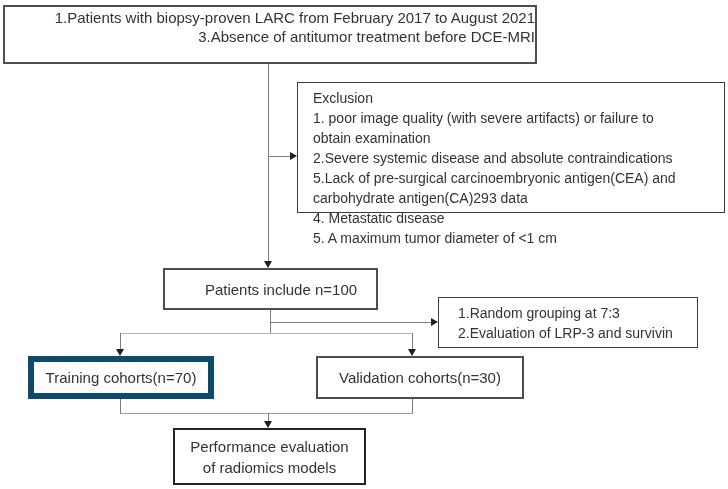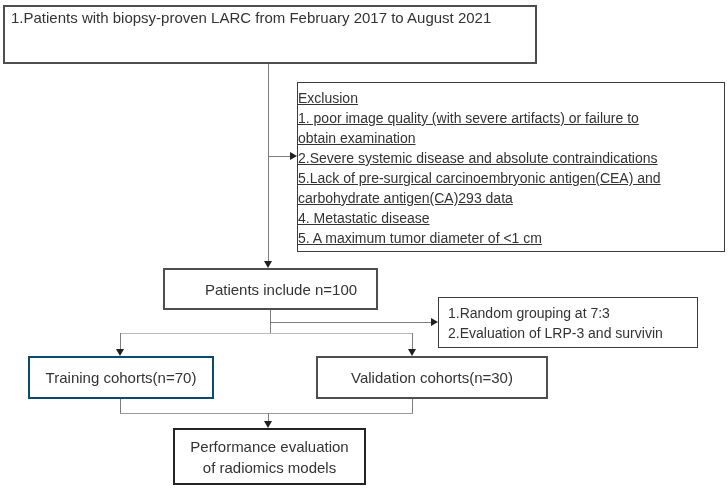--- a/index.html
+++ b/index.html
@@ -4,30 +4,30 @@
 <style>
   html,body{margin:0;padding:0;background:#ffffff;}
   .canvas{
     position:relative;width:728px;height:489px;background:#ffffff;
     font-family:"Liberation Sans","DejaVu Sans",sans-serif;
     color:#333333;overflow:hidden;
   }
   .box{position:absolute;background:#ffffff;box-sizing:border-box;}
   .tline{white-space:nowrap;}
   .criteria{left:3px;top:5px;width:534px;height:59px;border:2px solid #4e4e4e;
-    font-size:15px;line-height:19px;padding:1px 0 0 6px;}
-  .exclusion{left:297px;top:82px;width:428px;height:170px;border:1.5px solid #3c3c3c;
-    font-size:14px;line-height:20px;padding:5px 0 0 0;text-decoration:underline;}
+    font-size:15px;line-height:19px;padding:1px 0 0 6px;text-align:right;}
+  .exclusion{left:297px;top:82px;width:428px;height:131px;border:1.5px solid #3c3c3c;
+    font-size:14px;line-height:20px;padding:5px 0 0 15px;}
   .patients{left:163px;top:268px;width:215px;height:42px;border:2px solid #4e4e4e;
     font-size:15px;display:flex;align-items:center;justify-content:center;padding-left:21px;}
   .grouping{left:438px;top:297px;width:260px;height:51px;border:1.5px solid #3c3c3c;
-    font-size:14px;line-height:20px;padding:5px 0 0 9px;}
-  .training{left:28px;top:356px;width:186px;height:43px;border:2px solid #0c4a6e;
+    font-size:14px;line-height:20px;padding:5px 0 0 19px;}
+  .training{left:28px;top:356px;width:186px;height:43px;border:6px solid #0c4a6e;
     font-size:15px;display:flex;align-items:center;justify-content:center;}
-  .validation{left:316px;top:356px;width:232px;height:43px;border:2px solid #4e4e4e;
+  .validation{left:316px;top:356px;width:208px;height:43px;border:2px solid #4e4e4e;
     font-size:15px;display:flex;align-items:center;justify-content:center;}
   .performance{left:173px;top:428px;width:193px;height:57px;border:2px solid #242424;
     font-size:15px;line-height:21px;display:flex;flex-direction:column;
     align-items:center;justify-content:center;text-align:center;}
   .hline,.vline{position:absolute;background:#7d7d7d;}
   .hline{height:1px;}
   .vline{width:1px;}
   .light{background:#b8b8b8;}
   .mid{background:#9a9a9a;}
   .arr-down{position:absolute;width:0;height:0;
@@ -37,20 +37,21 @@
     border-top:4px solid transparent;border-bottom:4px solid transparent;
     border-left:7px solid #1f1f1f;}
 </style>
 </head>
 <body>
 
 <div class="canvas">
 
   <div class="box criteria">
     <div class="tline">1.Patients with biopsy-proven LARC from February 2017 to August 2021</div>
+    <div class="tline">3.Absence of antitumor treatment before DCE-MRI</div>
   </div>
 
   <div class="box exclusion">
     <div class="tline">Exclusion</div>
     <div class="tline">1. poor image quality (with severe artifacts) or failure to</div>
     <div class="tline">obtain examination</div>
     <div class="tline">2.Severe systemic disease and absolute contraindications</div>
     <div class="tline">5.Lack of pre-surgical carcinoembryonic antigen(CEA) and</div>
     <div class="tline">carbohydrate antigen(CA)293 data</div>
     <div class="tline">4. Metastatic disease</div>

